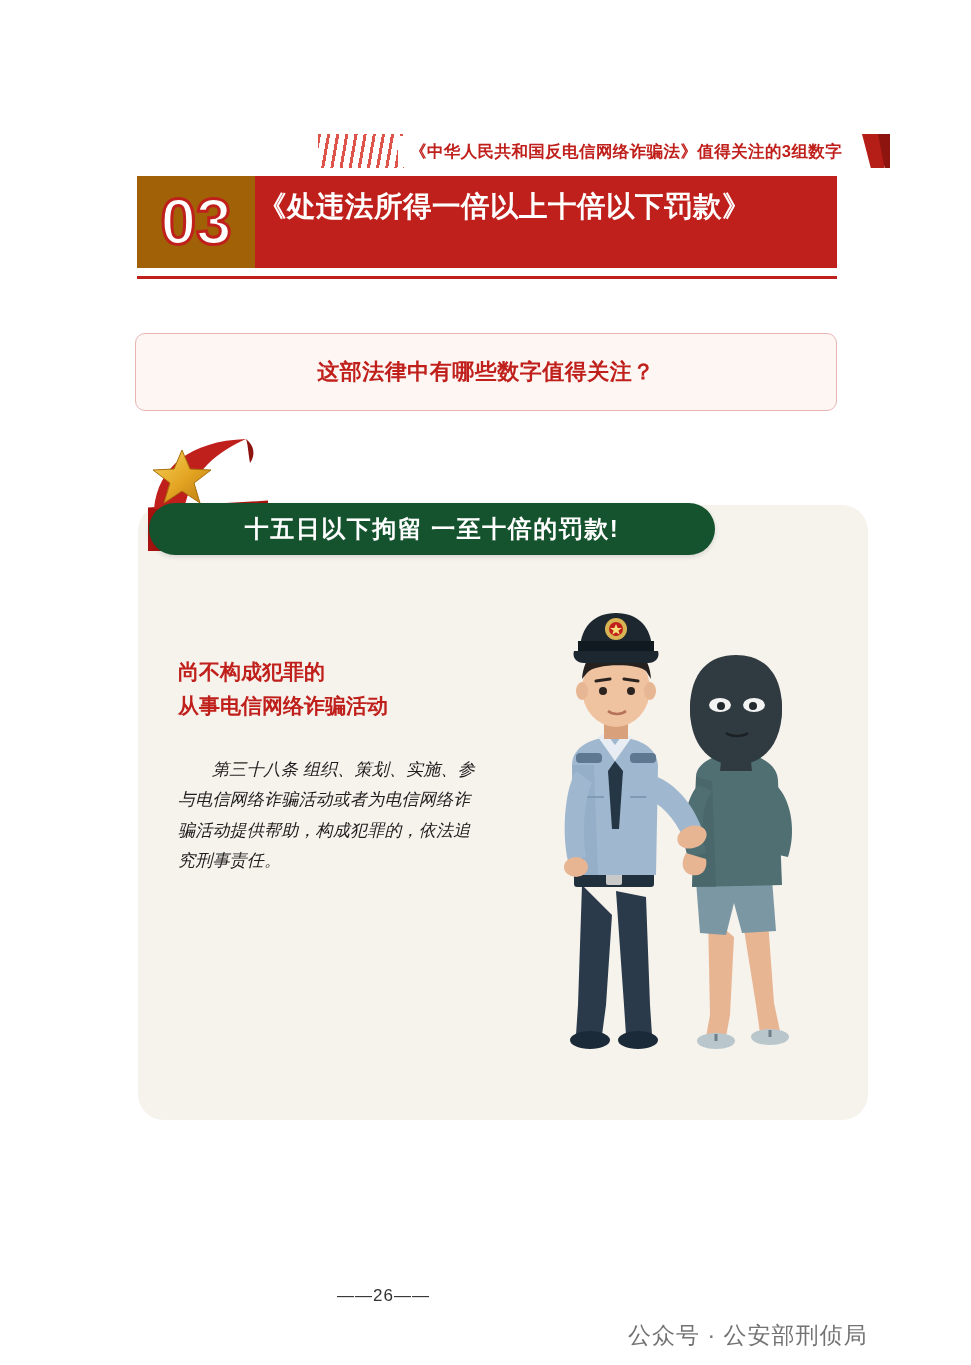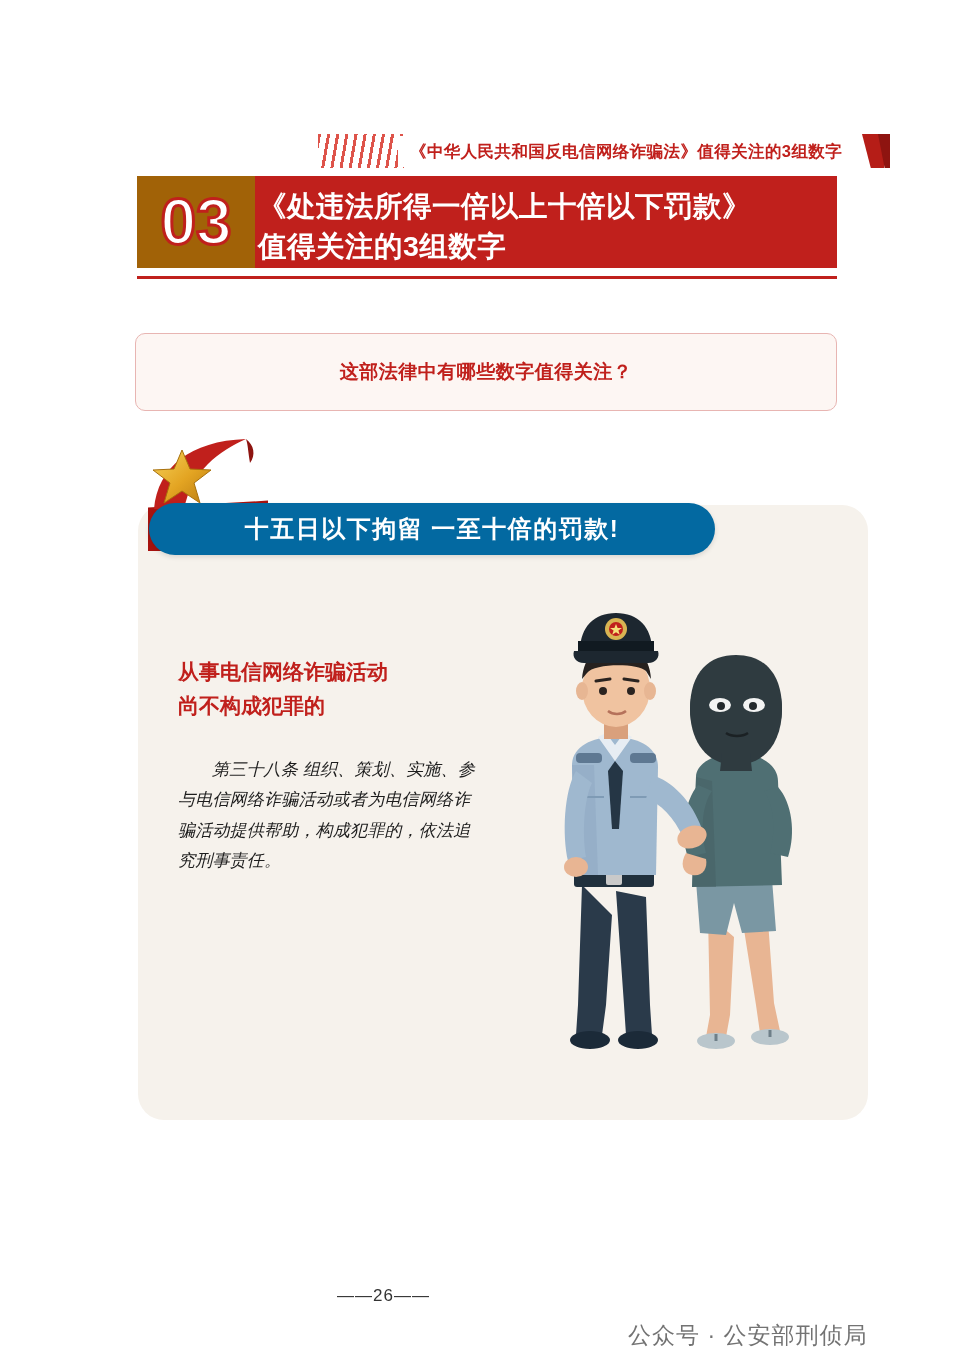--- a/index.html
+++ b/index.html
@@ -132,21 +132,21 @@
     width: 700px;
     height: 76px;
     border: 1.5px solid #e8b5b2;
     border-radius: 10px;
     background: #fdf6f3;
     display: flex;
     align-items: center;
     justify-content: center;
   }
   .question-text {
-    font-size: 19px;
+    font-size: 22px;
     font-weight: bold;
     color: #c0201c;
     letter-spacing: 0.5px;
   }
 
   
   .content-card {
     position: absolute;
     left: 138px;
     top: 505px;
@@ -156,21 +156,21 @@
     border-radius: 26px;
   }
 
   
   .ribbon {
     position: absolute;
     left: 149px;
     top: 503px;
     width: 566px;
     height: 52px;
-    background: #0369a1;
+    background: #14532d;
     border-radius: 26px;
     display: flex;
     align-items: center;
     justify-content: center;
     box-shadow: 0 2px 5px rgba(0,0,0,0.12);
   }
   .ribbon-text {
     font-size: 24px;
     font-weight: bold;
     color: #ffffff;
@@ -276,21 +276,20 @@
   <div class="hdr-right-block"></div>
   <div class="hdr-right-block2"></div>
 </div>
 
 <div class="section-banner"></div>
 <div class="section-number-wrap">
   <span class="section-number-text">03</span>
 </div>
 <div class="section-title">
   <div>《处违法所得一倍以上十倍以下罚款》</div>
-  <div>值得关注的3组数字</div>
 </div>
 <div class="section-underline"></div>
 
 <div class="question-box">
   <span class="question-text">这部法律中有哪些数字值得关注？</span>
 </div>
 
 <div class="content-card"></div>
 
 <div class="ribbon-tail"></div>
@@ -309,22 +308,22 @@
     </linearGradient>
   </defs>
   <polygon points="31,4 39,23 60,24 43,37 49,57 31,45 13,57 19,37 2,24 23,23" fill="url(#starGrad)" stroke="#a8700c" stroke-width="1"></polygon>
 </svg>
 
 <div class="ribbon">
   <span class="ribbon-text">十五日以下拘留 一至十倍的罚款!</span>
 </div>
 
 <div class="card-heading">
+  <div>尚不构成犯罪的</div>
   <div>从事电信网络诈骗活动</div>
-  <div>尚不构成犯罪的</div>
 </div>
 
 <div class="card-body">
   <p>第三十八条  组织、策划、实施、参与电信网络诈骗活动或者为电信网络诈骗活动提供帮助，构成犯罪的，依法追究刑事责任。</p>
 </div>
 
 <svg class="illustration" viewBox="0 0 340 490">
 
   <path d="M188 330 L190 430 L186 452 L206 452 L210 430 L214 352 Z" fill="#e8b593"></path>
   <path d="M222 332 L236 420 L240 448 L260 446 L254 418 L248 336 Z" fill="#e8b593"></path>

